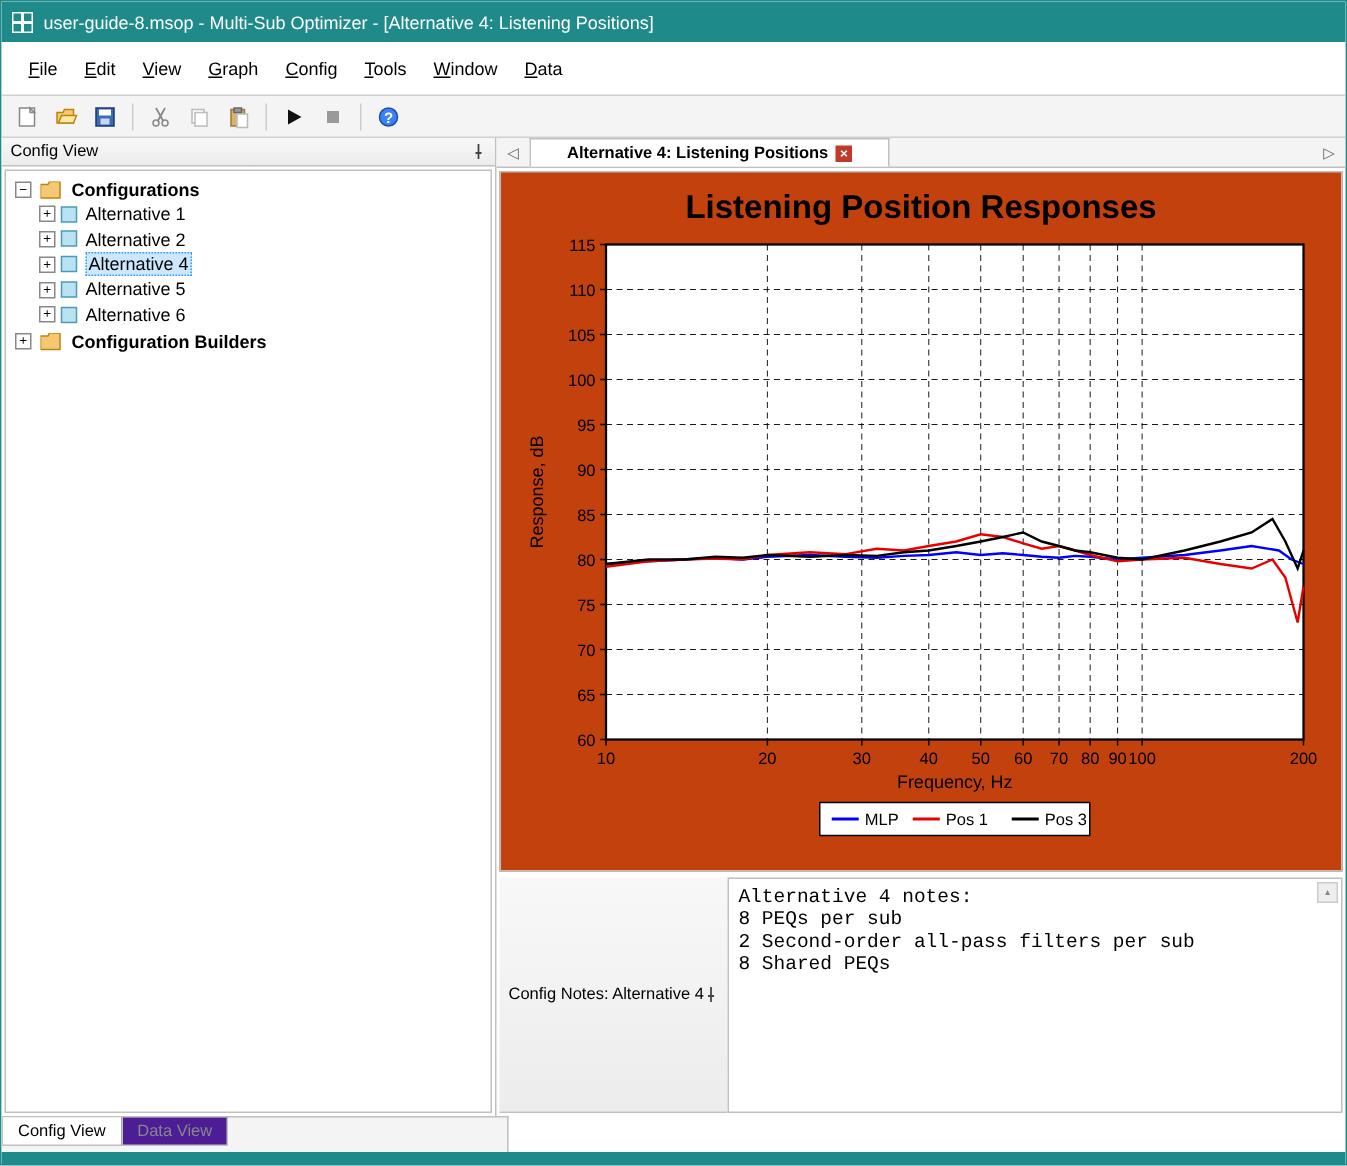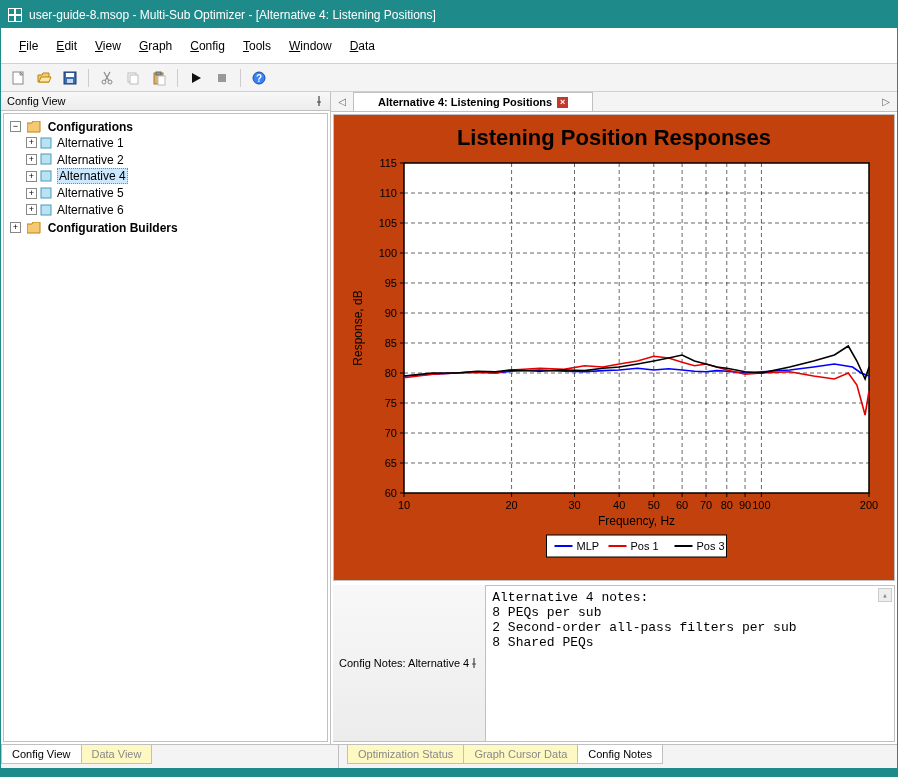--- a/index.html
+++ b/index.html
@@ -32,21 +32,21 @@
   .tabstrip { background:#f4f4f4; border-bottom:1px solid #c0c0c0; height:20px; display:flex; align-items:center; padding:0 4px; position:relative;}
   .tabstrip .nav-arrow { width:14px; text-align:center; color:#666; cursor:pointer; font-size:10px;}
   .tabstrip .tab { background:#fff; border:1px solid #c0c0c0; border-bottom:none; padding:1px 24px; font-size:11px; font-weight:bold; display:flex; align-items:center; gap:5px; margin-left:4px; height:19px;}
   .tabstrip .close-x { background:#c0392b; color:#fff; width:11px; height:11px; font-size:9px; display:flex; align-items:center; justify-content:center; cursor:pointer; line-height:1;}
   .graph-area { flex: 1; background:#c2410c; border:1px solid #c0c0c0; margin:2px; position:relative; padding:8px 10px 4px 10px;}
   .config-notes { height: 190px; display:flex; flex-direction:row; margin:2px;}
   .notes-body { flex:1; border:1px solid #c0c0c0; background:#fff; padding:4px 6px; font-family:"Courier New",monospace; font-size:13px; white-space:pre; overflow:auto; position:relative;}
   .notes-body .scroll-up { position:absolute; top:2px; right:2px; width:14px; height:14px; background:#eee; border:1px solid #ccc; font-size:9px; display:flex; align-items:center; justify-content:center; color:#888;}
   .bottom-tabs-left { height:24px; background:#f4f4f4; border-top:1px solid #c0c0c0; display:flex; align-items:flex-start;}
   .bottom-tabs-right { height:24px; background:#f4f4f4; border-top:1px solid #c0c0c0; display:flex; align-items:flex-start;}
-  .btab { border:1px solid #c0c0c0; border-top:none; background:#fef9c3; padding:3px 10px; font-size:11px; color:#888; cursor:pointer; margin-right:-1px;}
+  .btab { border:1px solid #c0c0c0; border-top:none; background:#4c1d95; padding:3px 10px; font-size:11px; color:#888; cursor:pointer; margin-right:-1px;}
   .btab.active { background:#fff; color:#000;}
   .statusbar { height:20px; background:#1f8a8a;}
   .bottom-row { display:flex; height:24px;}
   .bottom-row .bottom-tabs-left { width:338px; border-right:1px solid #c0c0c0;}
   .bottom-row .bottom-tabs-right { flex:1; padding-left:8px;}
   svg text { font-family: "Segoe UI", Tahoma, sans-serif; }
 </style>
 </head>
 <body>
 
@@ -287,20 +287,15 @@
 8 Shared PEQs</span><div class="scroll-up">▴</div></div>
     </div>
   </div>
 </div>
 
 <div class="bottom-row">
   <div class="bottom-tabs-left" id="btabs-left">
       <div class="btab active">Config View</div>
       <div class="btab">Data View</div>
     </div>
-  <div class="bottom-tabs-right" id="btabs-right">
-      <div class="btab">Optimization Status</div>
-      <div class="btab">Graph Cursor Data</div>
-      <div class="btab active">Config Notes</div>
-    </div>
 </div>
 
 <div class="statusbar"></div>
 
 </body></html>

